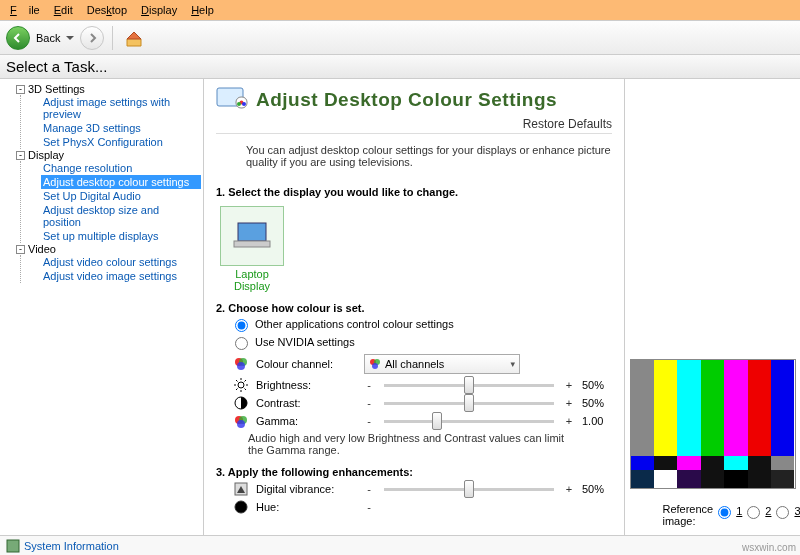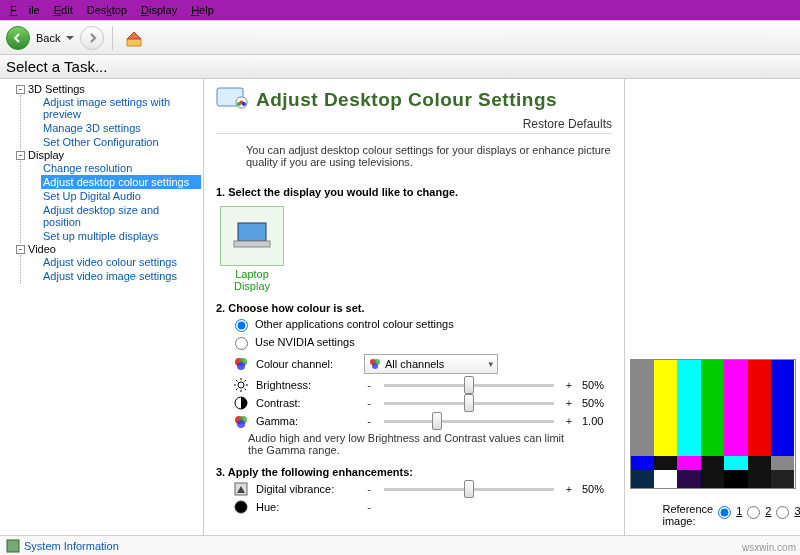--- a/index.html
+++ b/index.html
@@ -1,17 +1,17 @@
 <!DOCTYPE html>
 <html><head>
 <meta charset="utf-8">
 <style>
 * { box-sizing: border-box; font-family: "Segoe UI", Tahoma, sans-serif; font-size: 11px; }
 body { margin: 0; padding: 0; width: 800px; height: 555px; overflow: hidden; background: #fff; color: #000; }
-.menubar { display: flex; gap: 2px; padding: 2px 4px; border-bottom: 1px solid #ccc; background: #a21caf; }
+.menubar { display: flex; gap: 2px; padding: 2px 4px; border-bottom: 1px solid #ccc; background: #fdba74; }
 .menubar span { padding: 2px 6px; cursor: default; }
 .menubar span u { text-decoration: underline; }
 .toolbar { display: flex; align-items: center; gap: 6px; padding: 4px 6px; border-bottom: 1px solid #ccc; background: linear-gradient(#fdfdfd,#ececec); height: 34px; }
 .tbtn { width: 24px; height: 24px; border: 1px solid #c8c8c8; border-radius: 12px; background: linear-gradient(#fff,#e6e6e6); display: flex; align-items: center; justify-content: center; }
 .tbtn.green { background: linear-gradient(#7ad060,#2e8b2e); border-color: #2e8b2e; }
 .tbtn svg { width: 12px; height: 12px; }
 .home-btn { width: 26px; height: 24px; display:flex; align-items:center; justify-content:center; }
 .sep { width:1px; height:24px; background:#ccc; margin:0 2px;}
 .task-hdr { padding: 3px 6px; background: linear-gradient(#fafafa,#e8e8e8); border-bottom: 1px solid #ccc; font-size: 15px; }
 .body { display: flex; height: calc(555px - 18px - 34px - 20px); }
@@ -34,21 +34,21 @@
 .step-title { font-weight: bold; }
 .disp-card { width: 64px; height: 60px; border: 1px solid #9c9; background: #eef8ee; margin: 8px 4px 2px 4px; display:flex; flex-direction:column; align-items:center; justify-content:center; gap:2px;}
 .disp-lbl { color: #1a9a1a; text-align: center; font-size:11px;}
 .radio-row { display:flex; align-items:center; gap:4px; margin:2px 0 2px 14px;}
 .ctrl { display:flex; align-items:center; gap:8px; margin:4px 0 4px 18px;}
 .ctrl .ico { width:14px; height:14px;}
 .ctrl .lbl { width:100px; color:#000;}
 .ctrl .minus,.ctrl .plus{ width:10px; text-align:center; color:#333;}
 .ctrl .slider{ width:170px;}
 .ctrl .val{ width:30px; text-align:left;}
-.combo{ border:1px solid #aaa; background:linear-gradient(#fff,#eee); height:20px; width:134px; display:flex; align-items:center; padding:0 4px; gap:4px;text-align:right;}
+.combo{ border:1px solid #aaa; background:linear-gradient(#fff,#eee); height:20px; width:156px; display:flex; align-items:center; padding:0 4px; gap:4px;text-align:right;}
 .combo .arrow{ margin-left:auto; font-size:9px; color:#555;}
 .note{ font-size:11px; color:#333; margin:4px 0 4px 32px; max-width:330px;}
 .right { width: 175px; display:flex; flex-direction:column; align-items:center; padding-top:280px;}
 .palette { width:166px; height:130px; display:grid; grid-template-rows: 1fr 1fr 1fr 14px 18px; border:1px solid #888;}
 .pr { display:flex;}
 .pr div{flex:1;}
 .ref-row{ display:flex; align-items:flex-start; margin-top:14px; font-size:11px;margin-left:38px;}
 .ref-row label{display:flex;align-items:center;gap:2px;}
 .statusbar{position:absolute; bottom:0; left:0; right:0; height:20px; border-top:1px solid #ccc; display:flex; align-items:center; padding:0 6px; color:#0a5ab4; background:#f8f8f8;}
 .statusbar .sico{width:14px;height:14px;margin-right:4px;}
@@ -99,21 +99,21 @@
   <div class="sidebar tree">
     <ul>
       <li>
         <div class="grp">
             <span class="exp">-</span>
             <span>3D Settings</span>
           </div>
         <div class="dots">
           <span class="leaf">Adjust image settings with preview</span>
           <span class="leaf">Manage 3D settings</span>
-          <span class="leaf">Set Other Configuration</span>
+          <span class="leaf">Set PhysX Configuration</span>
         </div>
       </li>
       <li>
         <div class="grp">
             <span class="exp">-</span>
             <span>Display</span>
           </div>
         <div class="dots">
           <span class="leaf">Change resolution</span>
           <span class="leaf sel">Adjust desktop colour settings</span>

